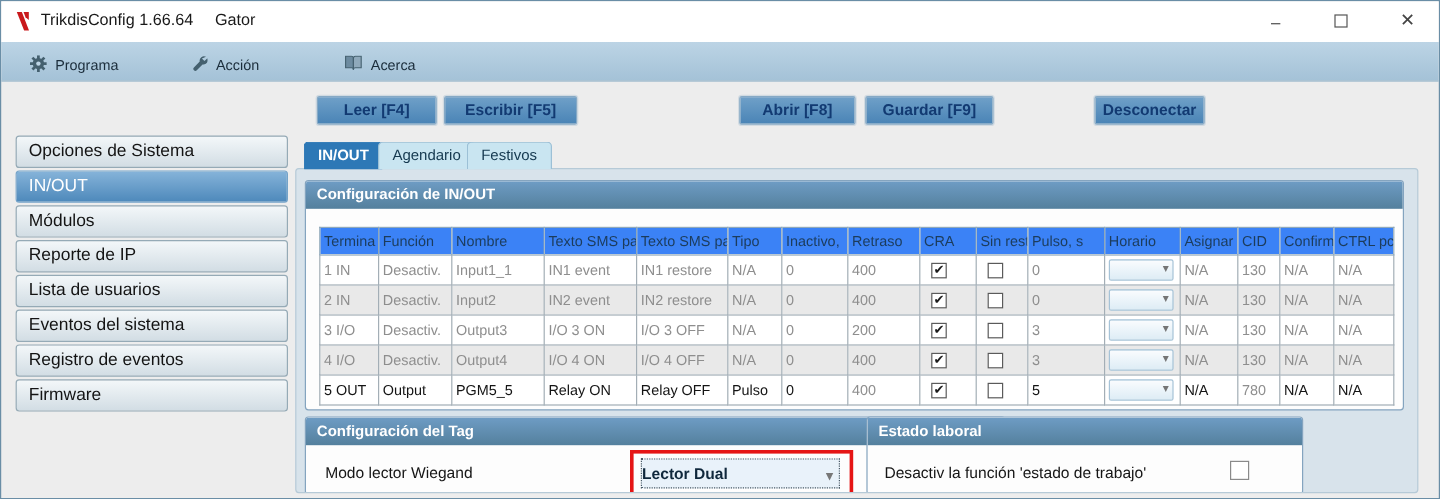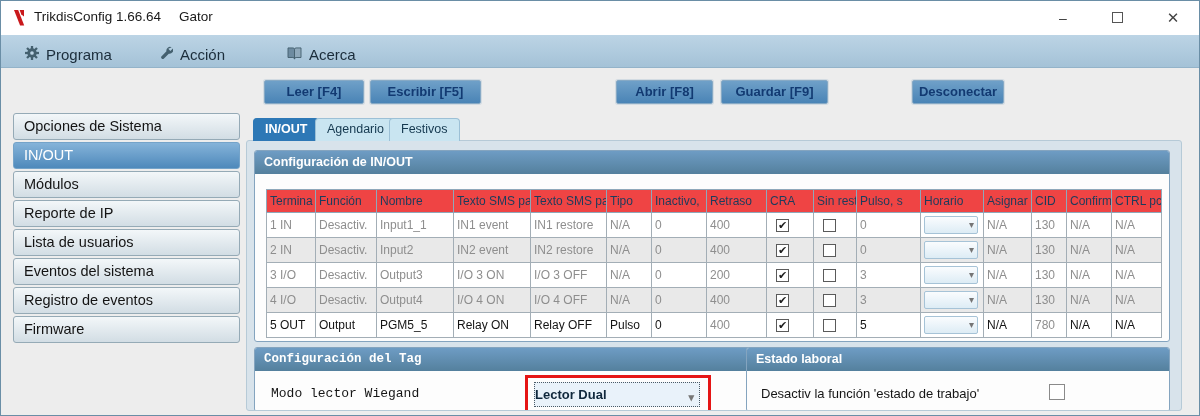--- a/index.html
+++ b/index.html
@@ -16,21 +16,21 @@
   .title-device { margin-left: 18px; }
   .win-btn { position: absolute; top: 0; width: 44px; height: 34px; text-align: center; line-height: 34px; color: #444; font-size: 14px; cursor: default; }
   .wb-min { left: 1040px; }
   .wb-max { left: 1094px; }
   .wb-close { left: 1150px; font-size: 15px; }
   .max-glyph { display: inline-block; width: 11px; height: 11px; border: 1.5px solid #555; vertical-align: middle; margin-top: -3px; }
   
   .menubar { position: absolute; left: 0; top: 34px; width: 100%; height: 33px;
     background: linear-gradient(#bcd4e5, #a4c2d7); border-bottom: 1px solid #93b3c9; }
   .menu-item { position: absolute; top: 0; height: 38px; display: flex; align-items: center; gap: 7px;
-    font-size: 15px; color: #1b2d3b; }
+    font-size: 12px; color: #1b2d3b; }
   .mi-programa { left: 24px; } .mi-accion { left: 158px; } .mi-acerca { left: 286px; }
   
   .tbtn { position: absolute; top: 79px; height: 24px; border: 1px solid #86a9c5; border-radius: 2px;
     background: linear-gradient(#6fa0c8, #4a84b6); color: #123a72; font-weight: bold; font-size: 13px;
     text-align: center; line-height: 21px; box-shadow: 0 0 0 1px #d2dbe2; cursor: default; margin-left: 18px; }
   .bt-leer { left: 245px; width: 100px; }
   .bt-escribir { left: 351px; width: 111px; }
   .bt-abrir { left: 597px; width: 97px; }
   .bt-guardar { left: 702px; width: 107px; }
   .bt-desconectar { left: 893px; width: 92px; }
@@ -45,25 +45,25 @@
     text-align: center; line-height: 21px; padding: 0 11px; cursor: default; z-index: 3; }
   .tab.active { background: #2d78b6; color: #fff; font-weight: bold; border-color: #2d78b6; }
   
   .tabpanel { position: absolute; left: 245px; top: 139px; width: 936px; height: 271px;
     background: #d8e3eb; border: 1px solid #b6cad7; border-radius: 3px; overflow: hidden; z-index: 2; }
   
   .gbox { position: absolute; border: 1px solid #84a4bf; background: #fdfdfd; border-radius: 3px; overflow: hidden; }
   .gbox-header { height: 23px; background: linear-gradient(#6e9cc4, #54809d); color: #fff;
     font-size: 12.5px; font-weight: bold; line-height: 23px; padding-left: 9px; }
   .box-inout { left: 7px; top: 9px; width: 916px; height: 192px; }
-  .box-tag { left: 7px; top: 206px; width: 584px; height: 65px; font-family: Liberation Mono, monospace; }
-  .box-estado { left: 499px; top: 206px; width: 424px; height: 65px; }
+  .box-tag { left: 7px; top: 206px; width: 584px; height: 65px; }
+  .box-estado { left: 475px; top: 206px; width: 364px; height: 65px; }
   
   .io-table { position: absolute; left: 11px; top: 38px; border-collapse: collapse; table-layout: fixed; width: 895px; font-size: 12px; }
-  .io-table th { background: #ef4444; color: #1c3c5c; font-weight: normal; border: 1px solid #8fa8ba;
+  .io-table th { background: #3b82f6; color: #1c3c5c; font-weight: normal; border: 1px solid #8fa8ba;
     height: 23px; text-align: left; padding: 0 3px; overflow: hidden; white-space: nowrap; }
   .io-table td { border: 1px solid #a3aeb6; height: 25px; padding: 0 3px; overflow: hidden; white-space: nowrap; background: #fff; }
   .io-table tr.alt td { background: #e9e9e9; }
   .io-table tr.disabled td { color: #8e8e8e; }
   .io-table tr.enabled td { color: #141414; }
   .io-table td.dark { color: #1a1a1a; }
   .io-table tr.enabled td.muted { color: #8e8e8e; }
   .cb { display: inline-block; width: 13px; height: 13px; border: 1px solid #5a5a5a; background: #fff;
     text-align: center; line-height: 11px; font-size: 11px; color: #1c1c1c; vertical-align: middle; margin-left: 6px; }
   .dd { display: inline-block; position: relative; width: 54px; height: 18px; vertical-align: middle;

